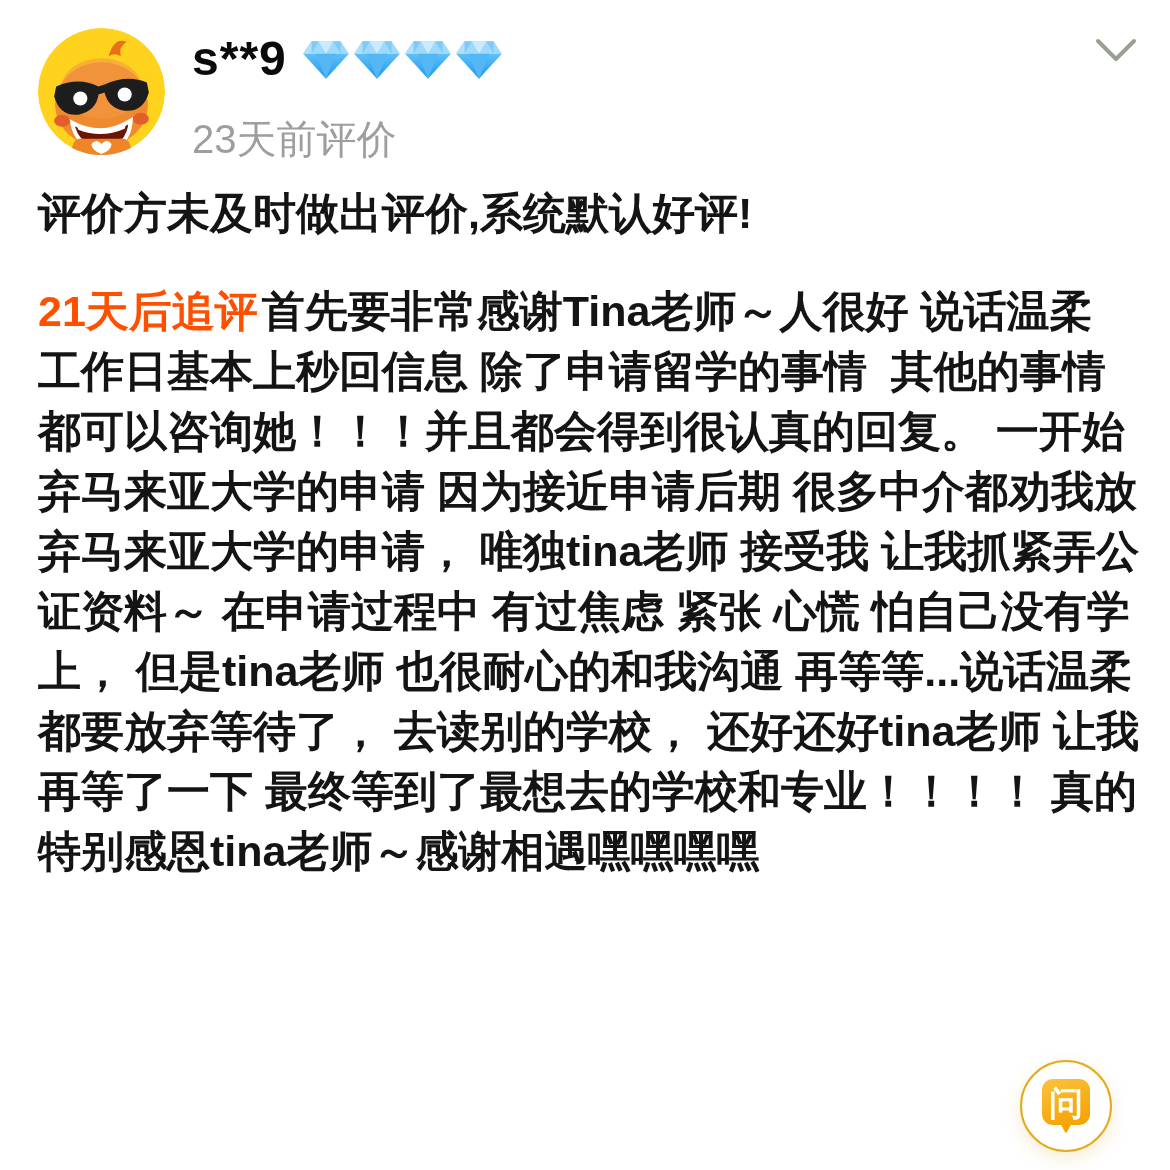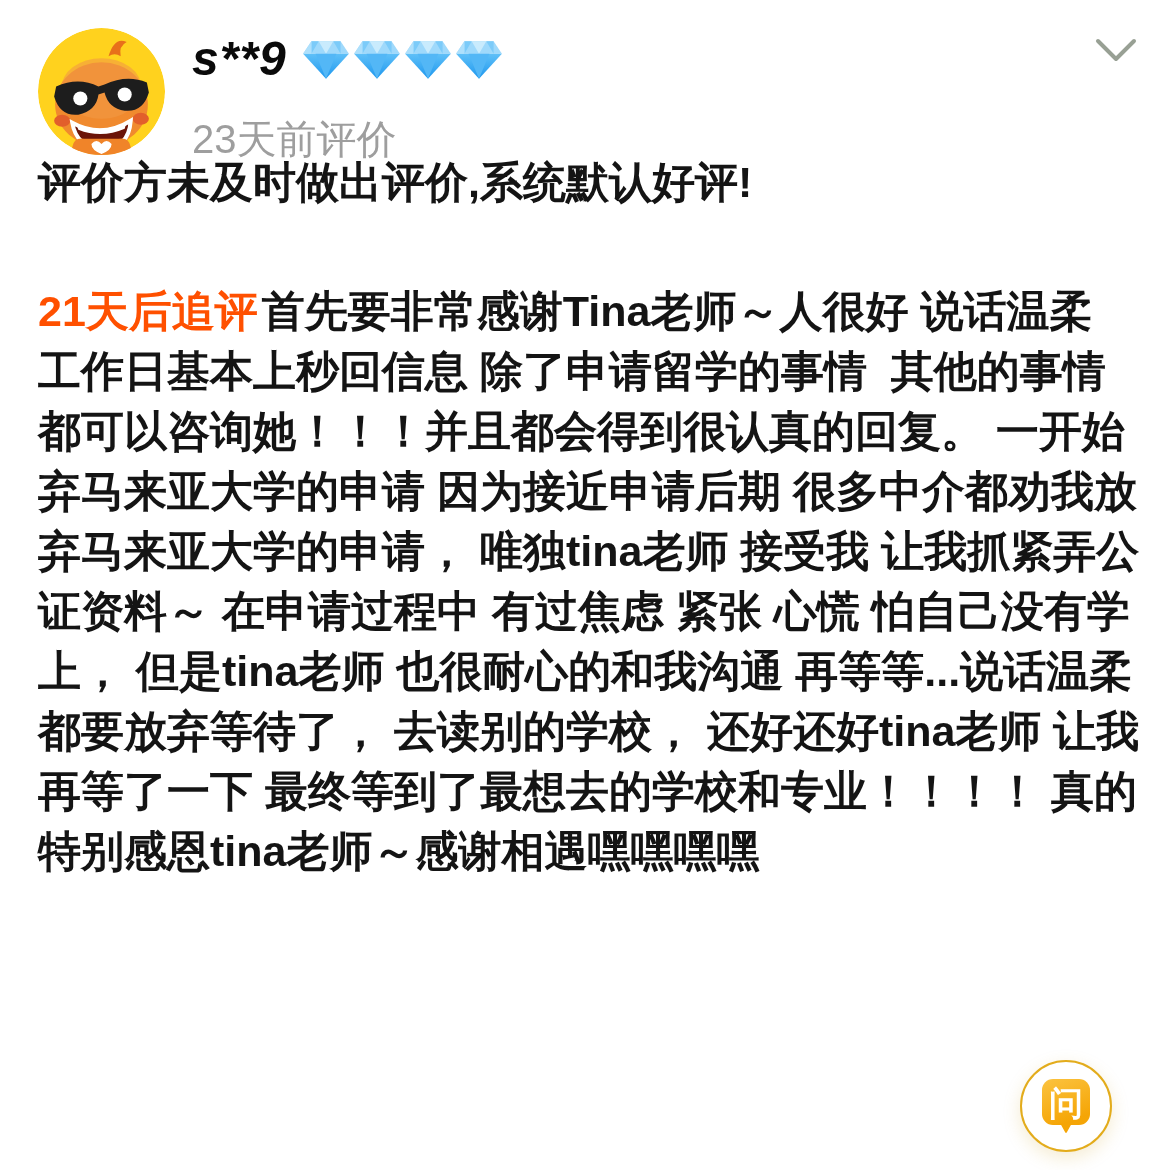--- a/index.html
+++ b/index.html
@@ -2,29 +2,29 @@
 <html><head>
 <meta charset="utf-8">
 <style>
   html,body{margin:0;padding:0;background:#fff;}
   #screen{
     position:relative;width:1170px;height:1170px;background:#ffffff;overflow:hidden;
     font-family:"Liberation Sans","DejaVu Sans",sans-serif;
   }
   
   .avatar{position:absolute;left:38px;top:28px;width:127px;height:127px;border-radius:50%;overflow:hidden;}
-  .name-row{position:absolute;left:192px;top:26px;height:64px;display:flex;align-items:center;font-style:italic;}
+  .name-row{position:absolute;left:192px;top:26px;height:64px;display:flex;align-items:center;}
   .username{font-size:48px;font-weight:700;color:#0a0a0a;letter-spacing:1px;}
   .badges{display:flex;align-items:center;margin-left:14px;gap:1px;}
   .badges svg{display:block;}
   .review-time{position:absolute;left:192px;top:100px;font-size:40px;color:#9e9e9e;margin-top:12px;}
   .chevron{position:absolute;left:1094px;top:36px;width:44px;height:30px;cursor:pointer;}
   
   .first-review{
-    position:absolute;left:38px;top:152px;width:1110px;
+    position:absolute;left:38px;top:183px;width:1110px;
     font-size:43px;line-height:60px;font-weight:600;color:#141414;white-space:pre-wrap;
   }
   .followup{position:absolute;left:38px;top:281px;width:1115px;}
   .rline{font-size:43px;line-height:60px;font-weight:600;color:#141414;white-space:pre;}
   .fu-label{color:#FF5000;font-weight:700;margin-right:4px;}
   
   .doc{position:absolute;left:0;top:880px;width:700px;height:290px;background:#fff;color:#3d3d3d;filter:blur(0.35px);}
   
   .ask-btn{
     position:absolute;left:1020px;top:1060px;width:92px;height:92px;border-radius:50%;

